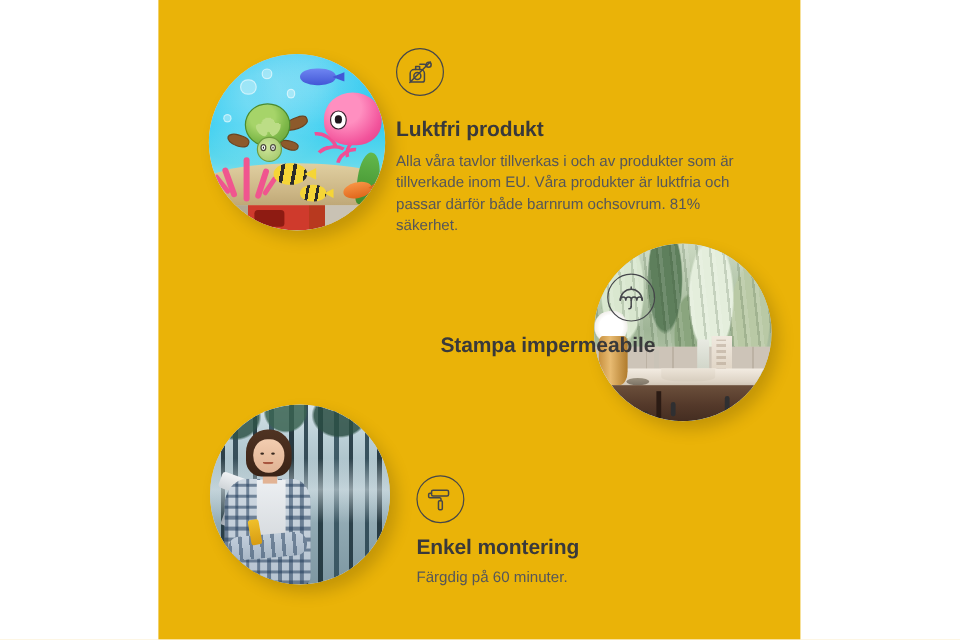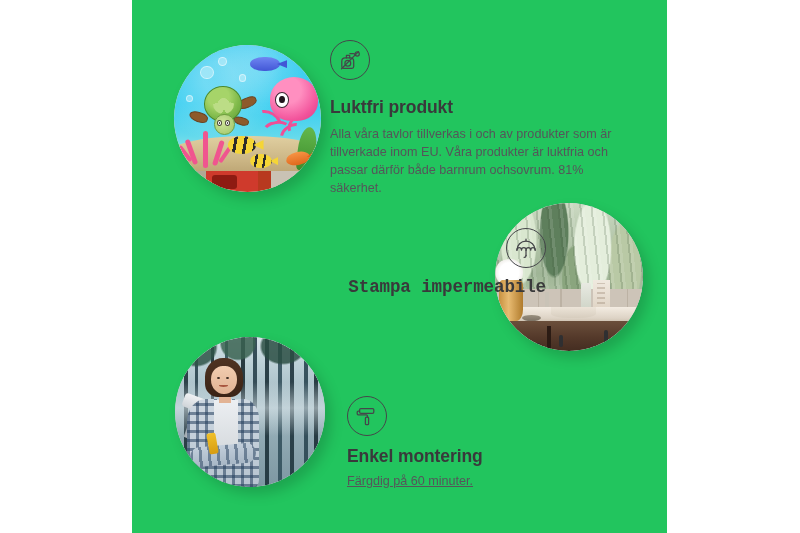--- a/index.html
+++ b/index.html
@@ -19,21 +19,21 @@
     background: #ffffff;
   }
 
   
   #panel {
     position: absolute;
     left: 132px;
     top: 0;
     width: 535px;
     height: 533px;
-    background: #22c55e;
+    background: #eab308;
     overflow: hidden;
   }
 
   
   .photo-circle {
     position: absolute;
     border-radius: 50%;
     overflow: hidden;
     box-shadow: 6px 7px 13px rgba(0,0,0,0.17);
     background: #cfd6d8;
@@ -235,21 +235,21 @@
   }
   .bth-towel{
     position:absolute;left:66%;top:52%;width:12%;height:22%;
     background:linear-gradient(#f0e9df,#ded2c2);
   }
   .bth-towel::after{content:"";position:absolute;left:22%;top:10%;width:46%;height:80%;
     background:repeating-linear-gradient(0deg,rgba(150,130,110,.35) 0 2px,transparent 2px 5px);}
   .bth-soap{position:absolute;left:18%;top:76%;width:13%;height:4%;
     background:linear-gradient(#9a907f,#7d7466);border-radius:50%;}
 
-  #feature-waterproof { left: 84px; top: 228px; width: 330px; text-align: right; font-family: Liberation Mono, monospace; }
+  #feature-waterproof { left: 84px; top: 228px; width: 330px; text-align: right; }
   #feature-waterproof .icon-row { display:flex; justify-content:flex-end; }
   #feature-waterproof .feature-title { margin-top: 9px; }
   #feature-waterproof .feature-desc  { margin-top: 5px; }
 
   
   #circle-forest { left: 43px; top: 337px; width: 150px; height: 150px; }
   .frs-bg{
     position:absolute; inset:0;
     background:linear-gradient(#d7e4e9 0%, #bcd0d7 18%, #9fb7c0 46%, #8aa3ad 78%, #7d97a2 100%);
   }
@@ -318,21 +318,21 @@
     position:absolute;left:5%;top:40%;width:19%;height:9%;
     background:linear-gradient(#f0f2f4,#cfd4d8);border-radius:3px;transform:rotate(20deg);
   }
   .w-tool{
     position:absolute;left:22%;top:64%;width:6%;height:14%;
     background:linear-gradient(#f0c02a,#d79c12);border-radius:2px;transform:rotate(-10deg);
   }
 
   #feature-mounting { left: 215px; top: 396px; width: 300px; }
   #feature-mounting .feature-title { margin-top: 10px; }
-  #feature-mounting .feature-desc  { margin-top: 5px; text-decoration: underline; }
+  #feature-mounting .feature-desc  { margin-top: 5px; }
 </style>
 </head>
 <body>
 
 <div id="stage">
 
   <div id="panel">
 
     <div class="photo-circle" id="circle-underwater">
       <div class="photo-inner">

